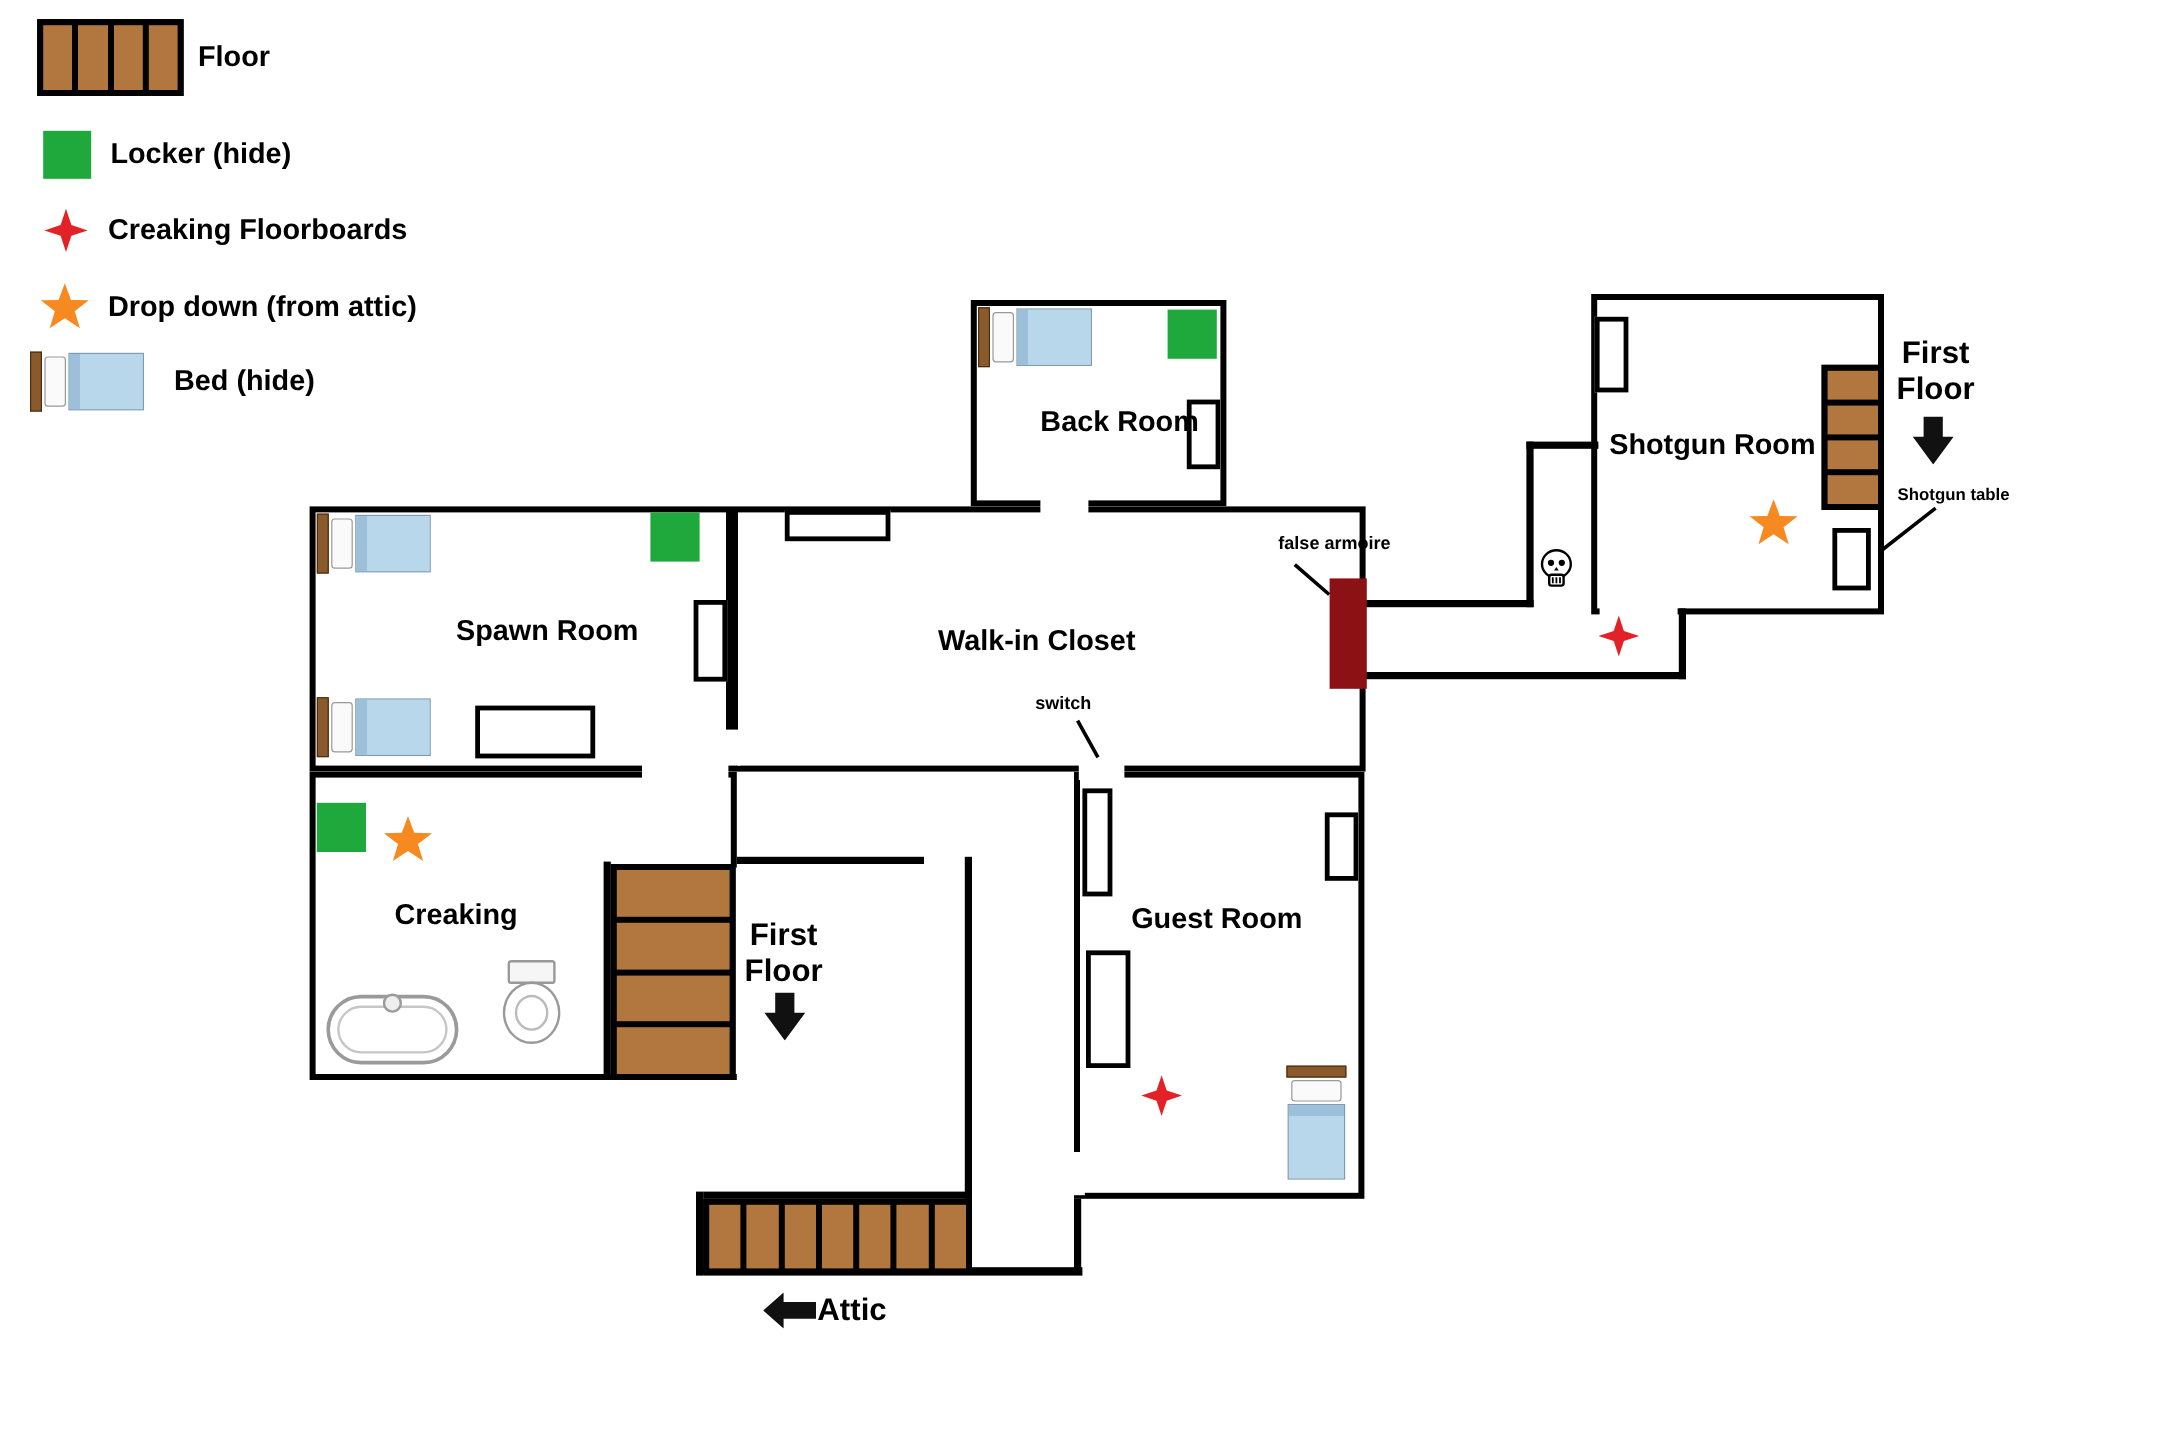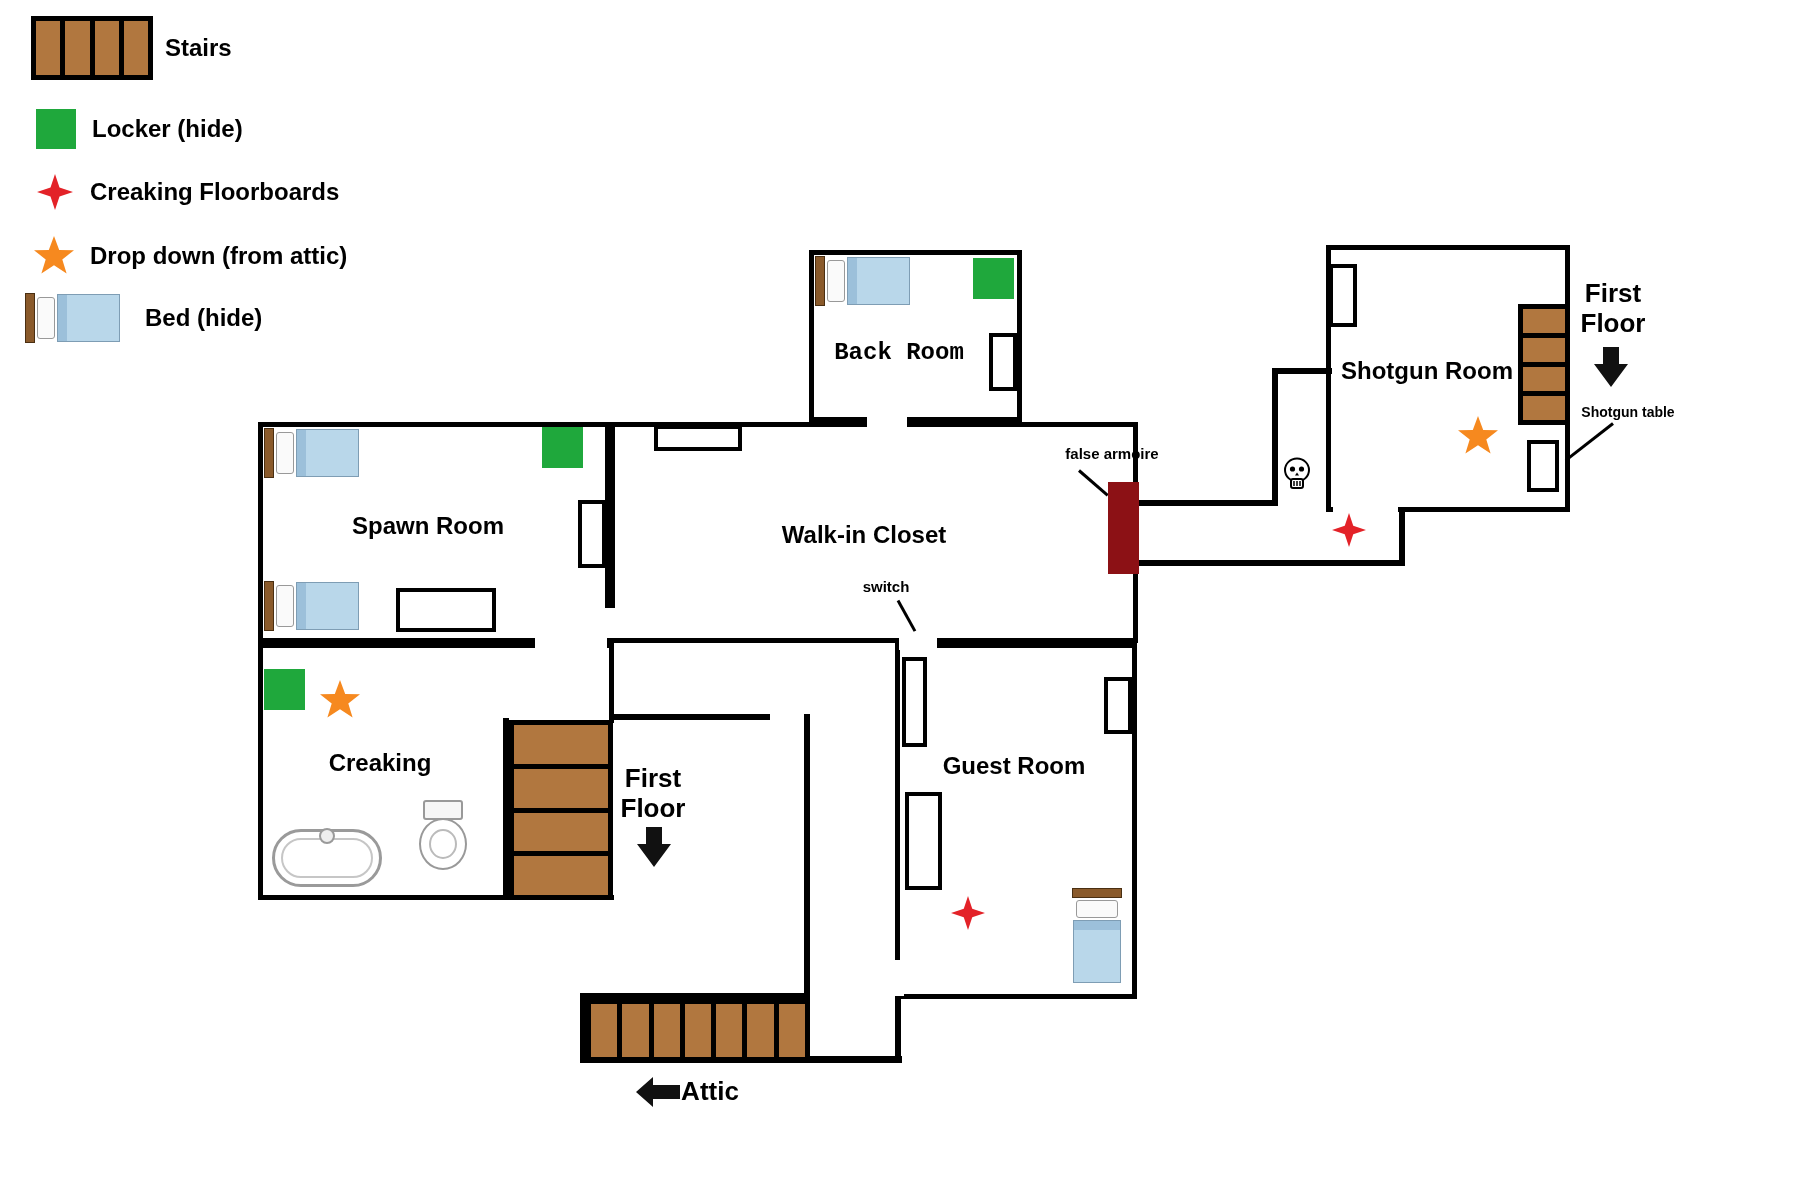--- a/index.html
+++ b/index.html
@@ -50,21 +50,21 @@
 <body>
 
 <div class="canvas">
 
   <div class="stairs cols4" style="left:31px;top:16px;width:122px;height:64px;">
       <div></div>
       <div></div>
       <div></div>
       <div></div>
     </div>
-  <div class="label legend-label" style="left:165px;top:48px;">Stairs</div>
+  <div class="label legend-label" style="left:165px;top:48px;">Floor</div>
 
   <div class="locker" style="left:36px;top:109px;width:40px;height:40px;"></div>
   <div class="label legend-label" style="left:92px;top:129px;">Locker (hide)</div>
 
   <div class="icon" style="left:37px;top:174px;">
     <svg width="36" height="36" viewBox="0 0 36 36">
         <polygon points="18,0 22.5,13.5 36,18 22.5,22.5 18,36 13.5,22.5 0,18 13.5,13.5" fill="#e32228"></polygon>
       </svg>
   </div>
   <div class="label legend-label" style="left:90px;top:192px;">Creaking Floorboards</div>
@@ -227,22 +227,22 @@
   <div class="icon" style="left:636px;top:1077px;">
     <svg width="44" height="30" viewBox="0 0 44 30">
         <polygon points="44,8 17,8 17,0 0,15 17,30 17,22 44,22" fill="#111"></polygon>
       </svg>
   </div>
 
   <div class="pline" style="left:1079px;top:469px;width:38px;transform:rotate(41deg);"></div>
   <div class="pline" style="left:898px;top:599px;width:35px;transform:rotate(61deg);"></div>
   <div class="pline" style="left:1613px;top:422px;width:60px;transform:rotate(142deg);"></div>
 
-  <div class="label room-label" style="left:428px;top:526px;">Spawn Room</div>
-  <div class="label room-label" style="left:899px;top:352px;font-family:Liberation Mono, monospace;">Back Room</div>
+  <div class="label room-label" style="left:456px;top:526px;">Spawn Room</div>
+  <div class="label room-label" style="left:933px;top:352px;">Back Room</div>
   <div class="label room-label" style="left:864px;top:535px;">Walk-in Closet</div>
   <div class="label room-label" style="left:380px;top:763px;">Creaking</div>
   <div class="label room-label" style="left:1014px;top:766px;text-align:right;">Guest Room</div>
   <div class="label room-label" style="left:1427px;top:371px;">Shotgun Room</div>
 
   <div class="label big-label" style="left:653px;top:794px;width:84px;">First Floor</div>
   <div class="label big-label" style="left:1613px;top:309px;width:84px;">First Floor</div>
   <div class="label big-label" style="left:710px;top:1092px;width:90px;">Attic</div>
 
   <div class="label small-label" style="left:1112px;top:453px;">false armoire</div>

